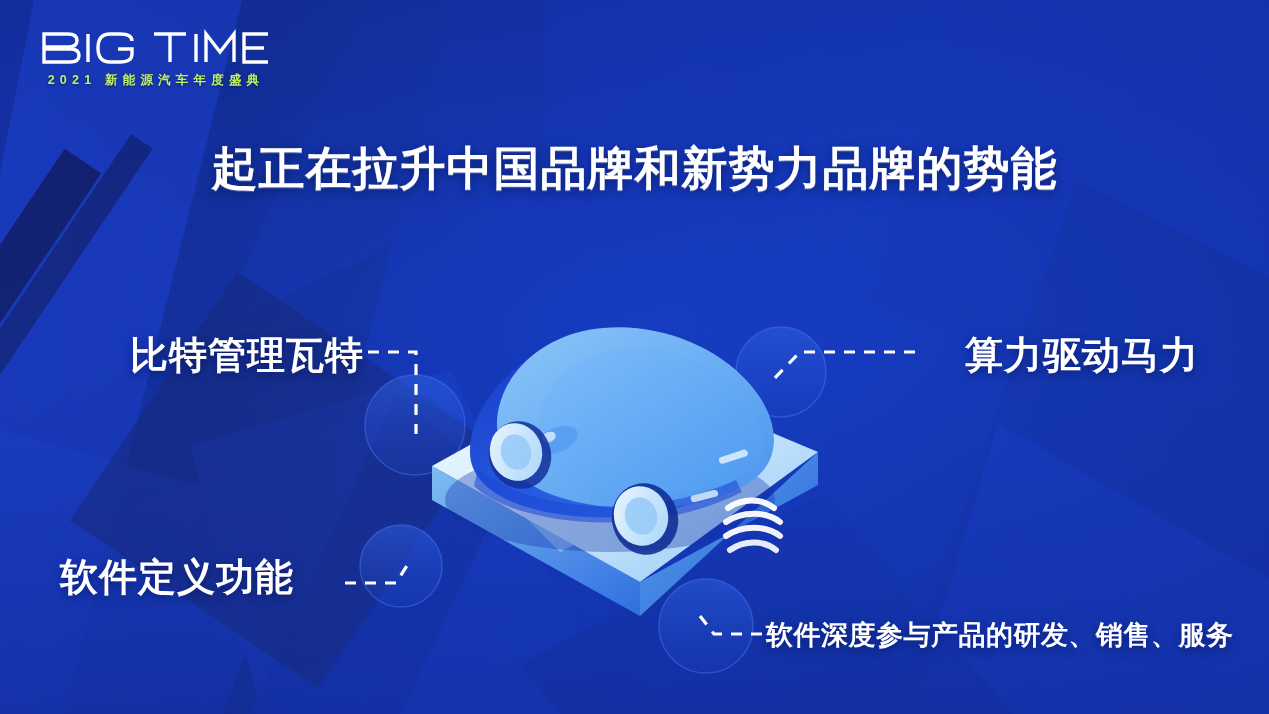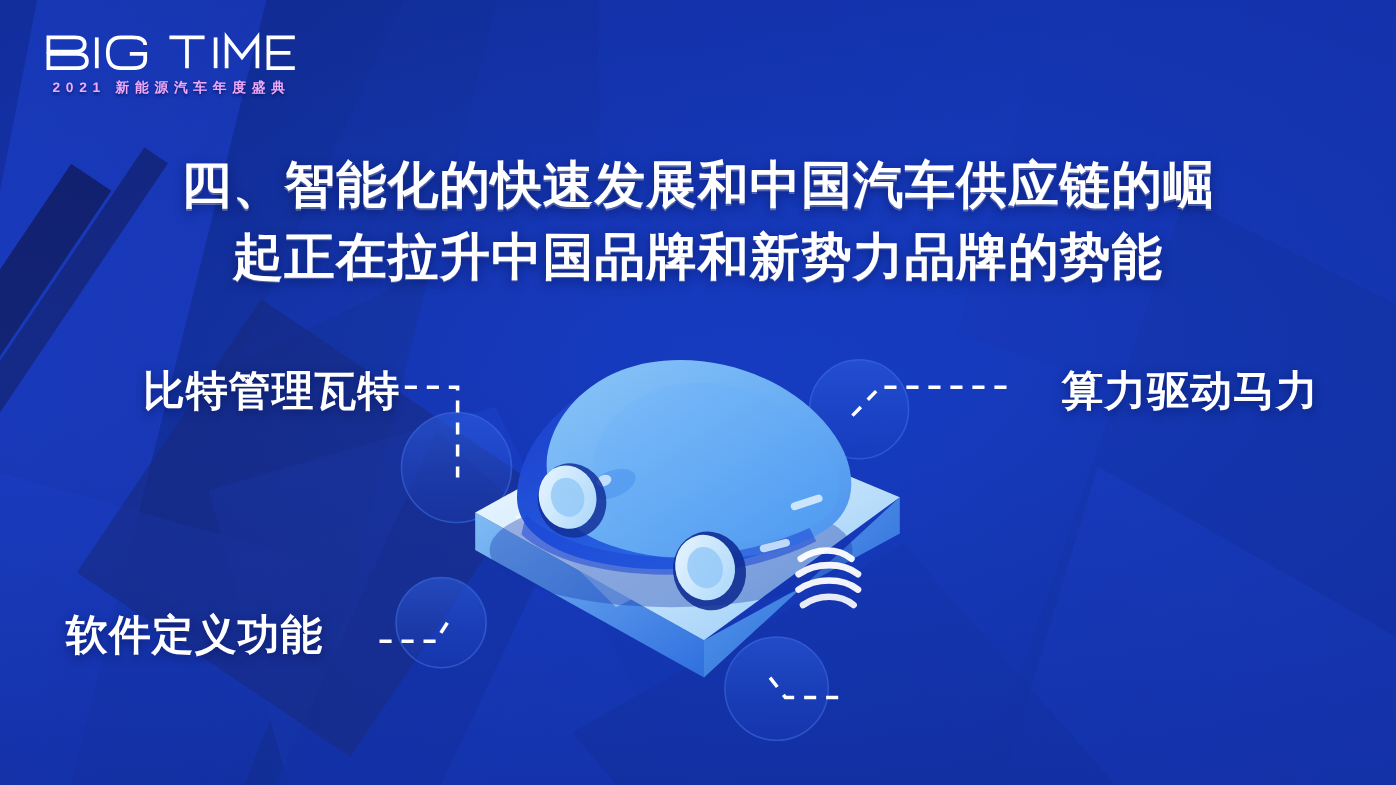--- a/index.html
+++ b/index.html
@@ -100,21 +100,21 @@
     position:absolute;inset:0;
     background:radial-gradient(120% 90% at 50% 45%,rgba(30,80,220,.20) 0%,rgba(8,18,80,.28) 100%);
     pointer-events:none;
   }
 
   
   .logo{position:absolute;left:40px;top:30px;}
   .logo-mark{display:block;}
   .logo-sub{
     margin-top:6px;
-    color:#f0abfc;
+    color:#bef264;
     font-size:12.5px;
     letter-spacing:5.2px;
     text-align:center;
     width:232px;
     font-weight:600;
     white-space:nowrap;
     text-shadow:0 1px 3px rgba(0,10,60,.55);
   }
 
   
@@ -314,21 +314,21 @@
 
         <path d="M166 32 L166 4 L180 22 L194 4 L194 32"></path>
 
         <path d="M228 4 L204 4 L204 32 L228 32 M204 18 L224 18"></path>
       </g>
     </svg>
     <div class="logo-sub">2021 新能源汽车年度盛典</div>
   </div>
 
   <div class="title">
-    <span class="title-line">四、智能化的快速发展和中国汽车供应链的崛</span>
     <span class="title-line">起正在拉升中国品牌和新势力品牌的势能</span>
   </div>
 
   <div class="callout c-bit">比特管理瓦特</div>
   <div class="callout c-power">算力驱动马力</div>
   <div class="callout c-soft">软件定义功能</div>
+  <div class="callout c-deep">软件深度参与产品的研发、销售、服务</div>
 
 </div>
 
 </body></html>

